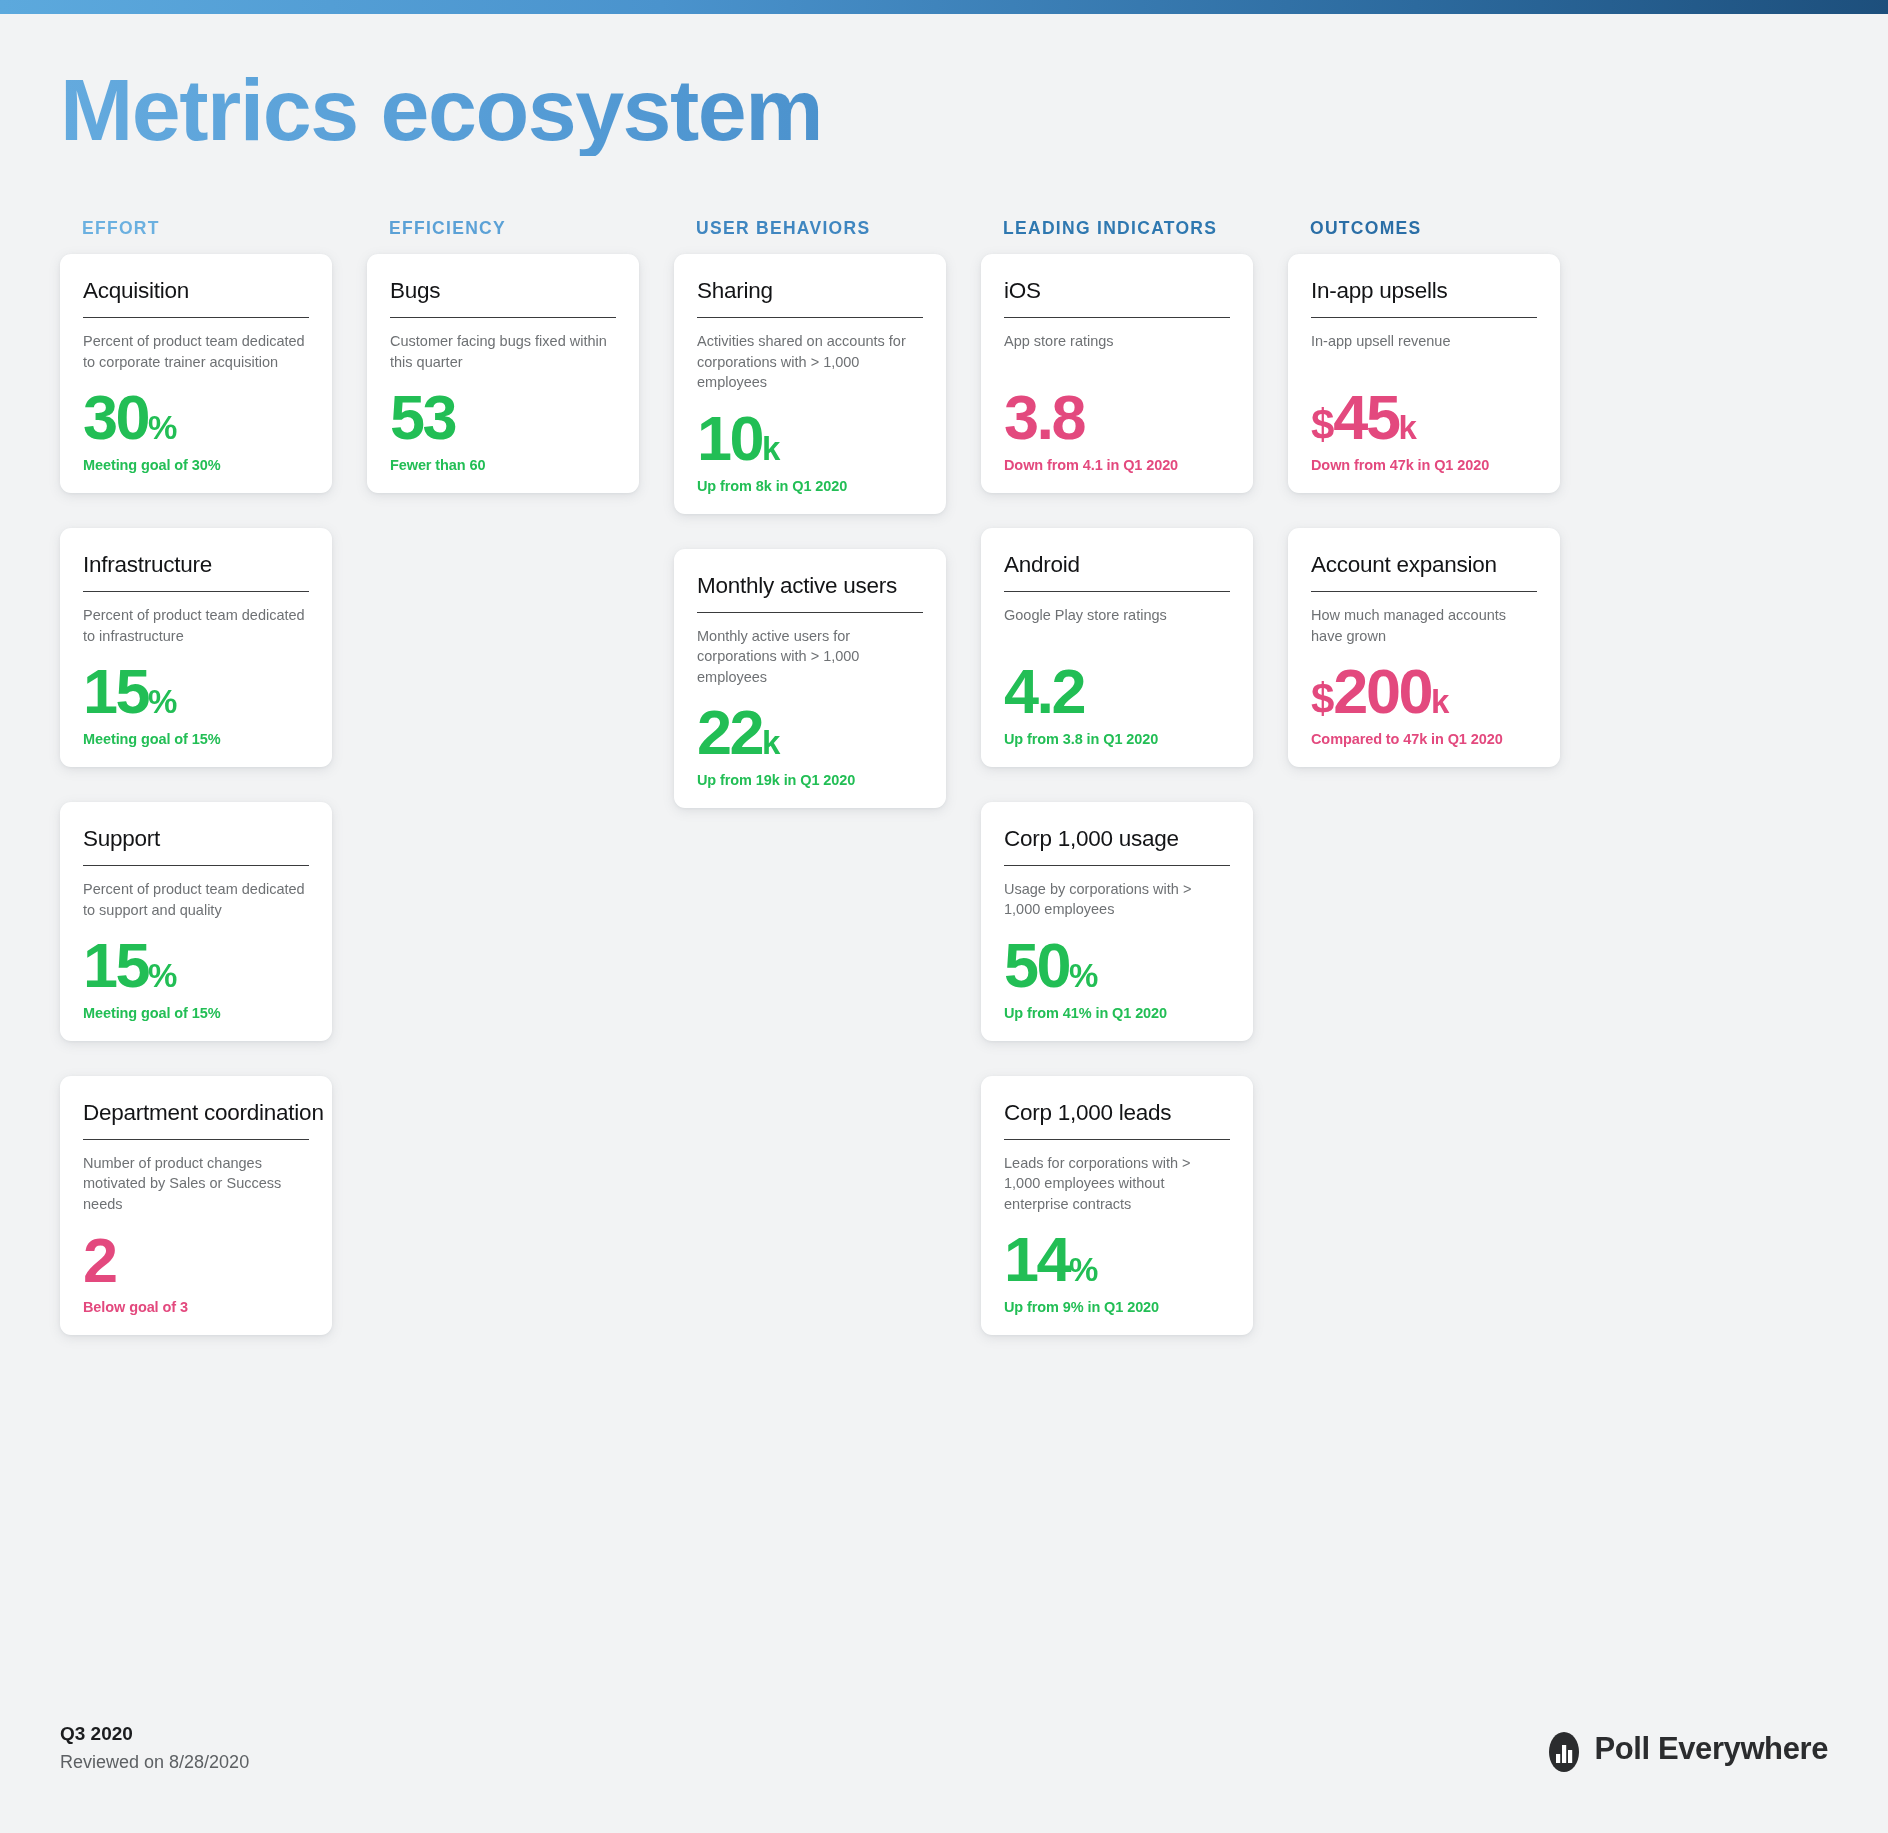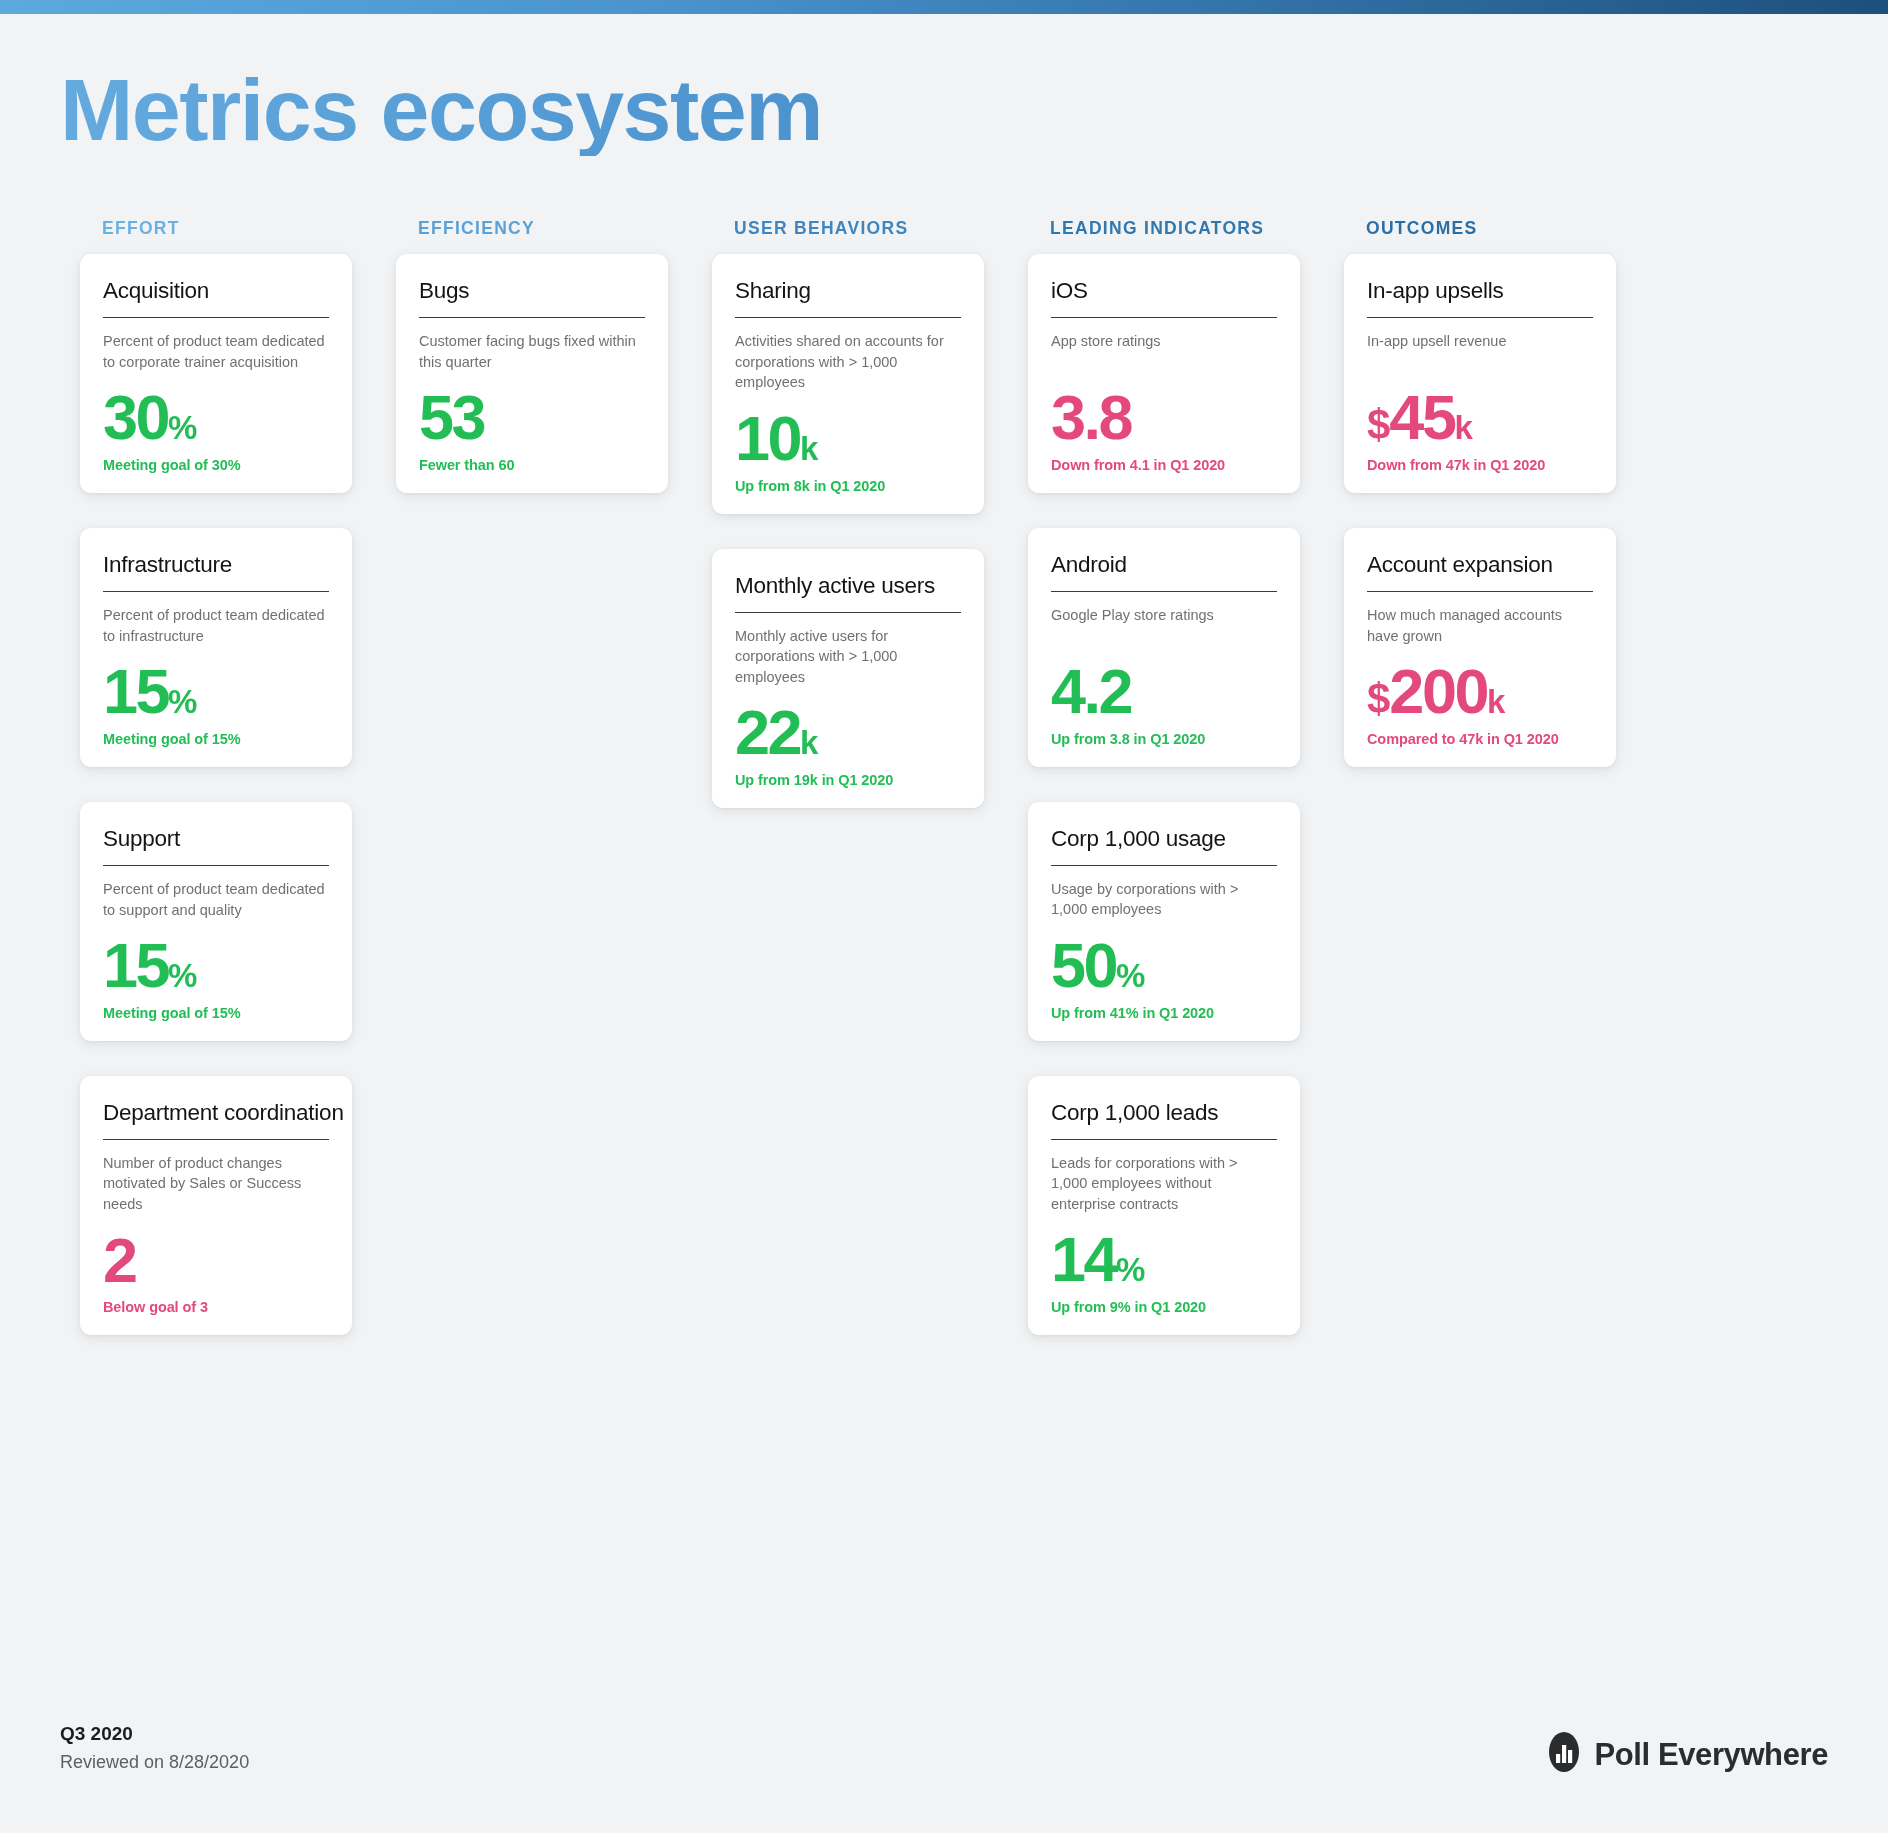--- a/index.html
+++ b/index.html
@@ -37,23 +37,22 @@
     background: linear-gradient(90deg, #64aade 0%, #539ad4 30%, #4388c4 60%, #3477ae 100%);
     -webkit-background-clip: text;
     background-clip: text;
     color: transparent;
     -webkit-text-fill-color: transparent;
     margin-bottom: 62px;
   }
 
   .columns {
     display: flex;
-    gap: 16px;
+    gap: 7px;
     align-items: flex-start;
-    margin-left: 20px;
   }
 
   .column {
     width: 299px;
     margin-right: 1px;
     flex: 0 0 299px;
   }
   .column:last-child { margin-right: 0; }
 
   .col-header {
@@ -134,21 +133,21 @@
     margin-bottom: 7px;
   }
 
   .footer-reviewed {
     font-size: 18px;
     color: #5d6063;
   }
 
   .logo {
     display: flex;
-    align-items: flex-end;
+    align-items: flex-start;
     gap: 11px;
   }
 
   .logo-text {
     font-size: 31px;
     font-weight: bold;
     color: #2b2c2e;
     letter-spacing: -0.4px;
   }
 </style>

